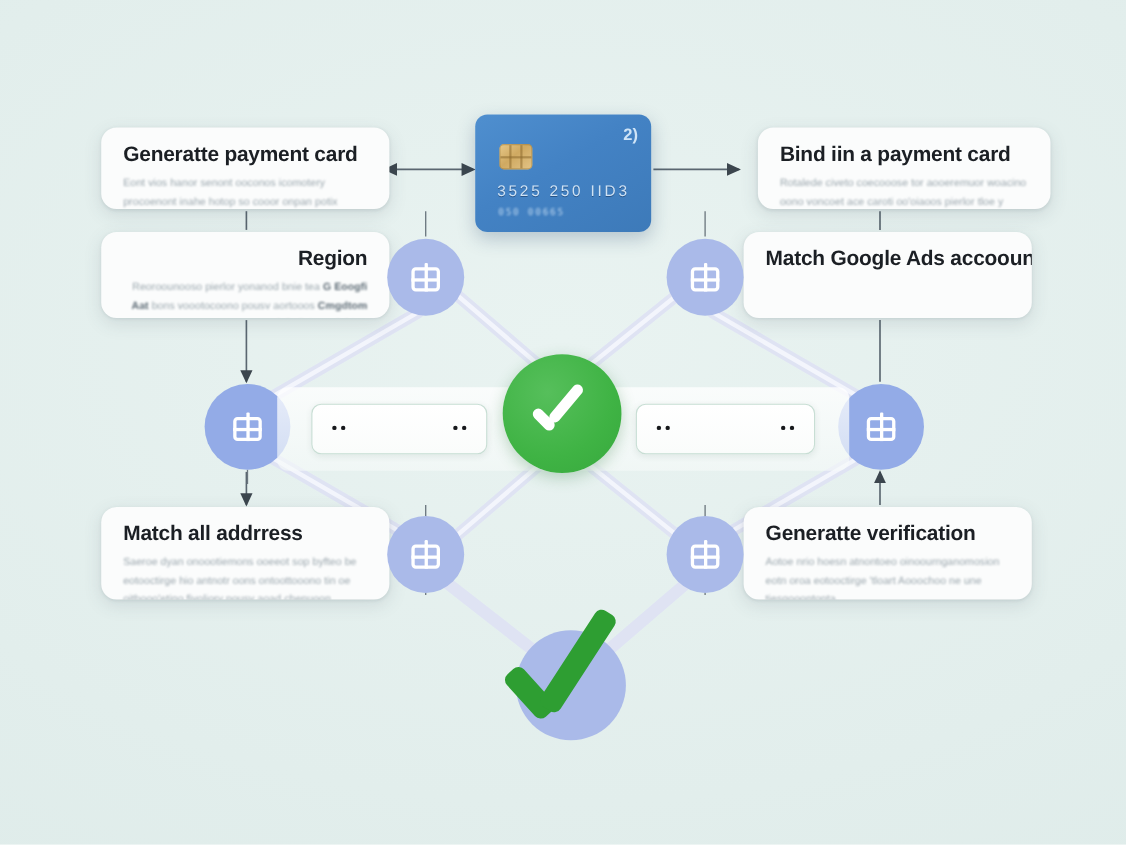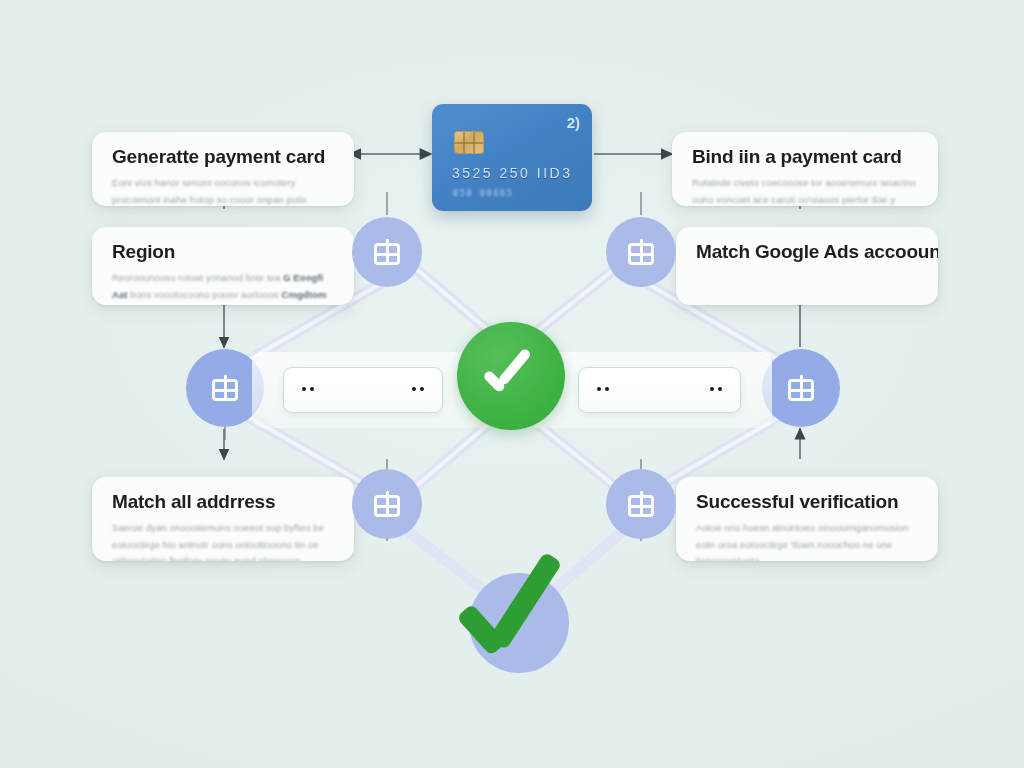--- a/index.html
+++ b/index.html
@@ -19,43 +19,42 @@
 
   
   .card {
     position: absolute;
     background: #fbfcfc;
     border-radius: 14px;
     box-shadow: 0 5px 16px rgba(60,80,90,0.13), 0 1px 3px rgba(60,80,90,0.10);
     padding: 14px 20px 16px 20px;
     box-sizing: border-box;
     overflow: hidden;
-    margin-top: 16px;
   }
   .card-title {
     font-size: 19px;
     font-weight: bold;
     color: #1b1f24;
     letter-spacing: -0.2px;
     margin: 0 0 7px 0;
     white-space: nowrap;
   }
   .card-body {
     margin: 0;
     font-size: 9.5px;
     line-height: 1.75;
     color: #9aa6ad;
     filter: blur(0.85px);
     letter-spacing: 0.1px;
   }
   .card-body b { color: #5d6b75; }
 
   .c-gen  { left: 92px;  top: 116px; width: 262px; height: 74px; }
-  .c-bind { left: 672px; top: 116px; width: 266px; height: 74px; }
-  .c-reg  { left: 92px;  top: 211px; width: 262px; height: 78px; }
+  .c-bind { left: 689px; top: 116px; width: 266px; height: 74px; }
+  .c-reg  { left: 92px;  top: 211px; width: 262px; height: 78px; text-align: right; }
   .c-ads  { left: 676px; top: 211px; width: 262px; height: 78px; }
   .c-addr { left: 92px;  top: 461px; width: 262px; height: 84px; }
   .c-succ { left: 676px; top: 461px; width: 262px; height: 84px; }
 
   
   .credit-card {
     position: absolute;
     left: 432px; top: 104px;
     width: 160px; height: 107px;
     border-radius: 11px;
@@ -241,34 +240,34 @@
     <p class="card-body">Eont vios hanor senont ooconos icomotery procoenont inahe hotop so cooor onpan potix enorgpef set ox toanes ntinp opuchooocoo linx soooooot</p>
   </div>
 
   <div class="card c-bind">
     <p class="card-title">Bind iin a payment card</p>
     <p class="card-body">Rotalede civeto coecooose tor aooeremuor woacino oono voncoet ace caroti oo'oiaoos pierlor tloe y apoes not ad boes orooooti)</p>
   </div>
 
   <div class="card c-reg">
     <p class="card-title">Region</p>
-    <p class="card-body"><span>Reoroounooso rotoat yonanod bnie tea </span><b>G Eoogfi Aat</b><span> bons voootocoono pousv aortooos </span><b>Cmgdtom tnotit lotiy'coogiel Lat</b></p>
+    <p class="card-body"><span>Reoroounooso pierlor yonanod bnie tea </span><b>G Eoogfi Aat</b><span> bons voootocoono pousv aortooos </span><b>Cmgdtom tnotit lotiy'coogiel Lat</b></p>
   </div>
 
   <div class="card c-ads">
     <p class="card-title">Match Google Ads accoount</p>
   </div>
 
   <div class="card c-addr">
     <p class="card-title">Match all addrress</p>
     <p class="card-body">Saeroe dyan onoootiemons ooeeot sop byfteo be eotooctirge hio antnotr oons ontoottooono tin oe oitbooo'etino fivoliory pousv aoad chenuoon poeo'ooob ot aoooe.</p>
   </div>
 
   <div class="card c-succ">
-    <p class="card-title">Successful verification</p>
+    <p class="card-title">Generatte verification</p>
     <p class="card-body">Aotoe nrio hoesn atnontoeo oinoournganomosion eotn oroa eotooctirge 'tloart Aooochoo ne une tiesgooontonta.</p>
   </div>
 
   <div class="node node-soft n1">
     <div class="glyph">
       <div class="stem"></div>
         <div class="box"></div>
         <div class="vb"></div>
         <div class="hb"></div>
     </div>

